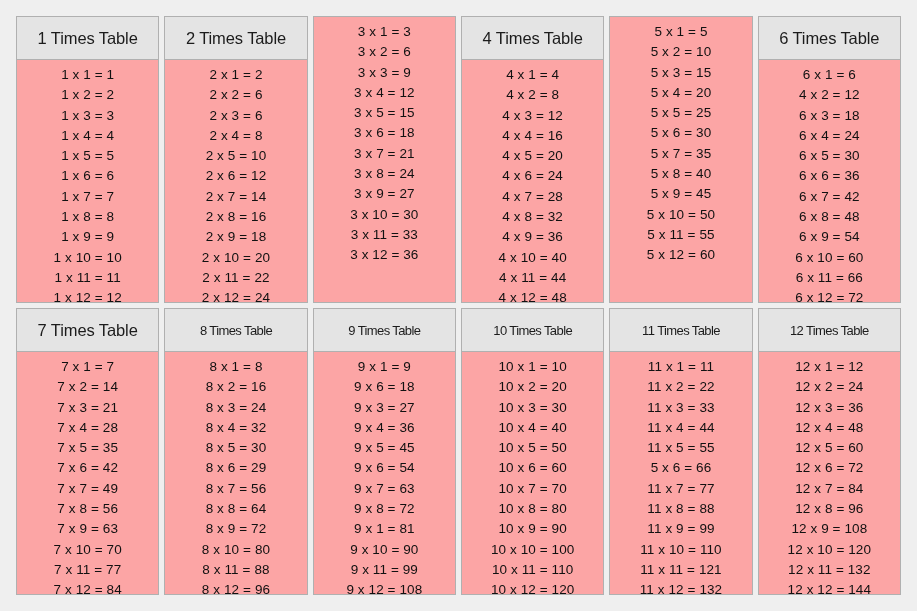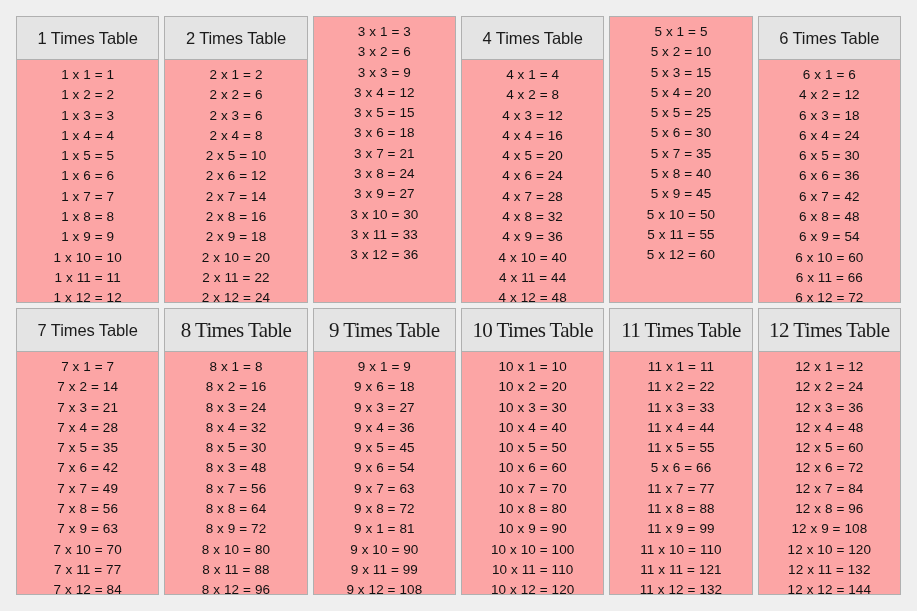--- a/index.html
+++ b/index.html
@@ -44,23 +44,22 @@
     box-sizing: border-box;
   }
   .card-header-text {
     font-size: 16.5px;
     color: #1c1c1c;
     white-space: nowrap;
     letter-spacing: -0.1px;
     padding: 0 2px;
   }
   .card-header.tight .card-header-text {
-    font-size: 21px;
+    font-size: 13px;
     letter-spacing: -0.6px;
-    font-family: Liberation Serif, serif;
   }
   .card-body {
     flex: 1;
     background: #fca5a5;
     padding-top: 5px;
     box-sizing: border-box;
     display: flex;
     flex-direction: column;
     align-items: center;
   }
@@ -207,21 +206,21 @@
     <div class="table-card">
       <div class="card-header tight">
         <div class="card-header-text">8 Times Table</div>
       </div>
       <div class="card-body">
         <div class="table-row-line">8 x 1 = 8</div>
         <div class="table-row-line">8 x 2 = 16</div>
         <div class="table-row-line">8 x 3 = 24</div>
         <div class="table-row-line">8 x 4 = 32</div>
         <div class="table-row-line">8 x 5 = 30</div>
-        <div class="table-row-line">8 x 3 = 48</div>
+        <div class="table-row-line">8 x 6 = 29</div>
         <div class="table-row-line">8 x 7 = 56</div>
         <div class="table-row-line">8 x 8 = 64</div>
         <div class="table-row-line">8 x 9 = 72</div>
         <div class="table-row-line">8 x 10 = 80</div>
         <div class="table-row-line">8 x 11 = 88</div>
         <div class="table-row-line">8 x 12 = 96</div>
       </div>
     </div>
     <div class="table-card">
       <div class="card-header tight">

